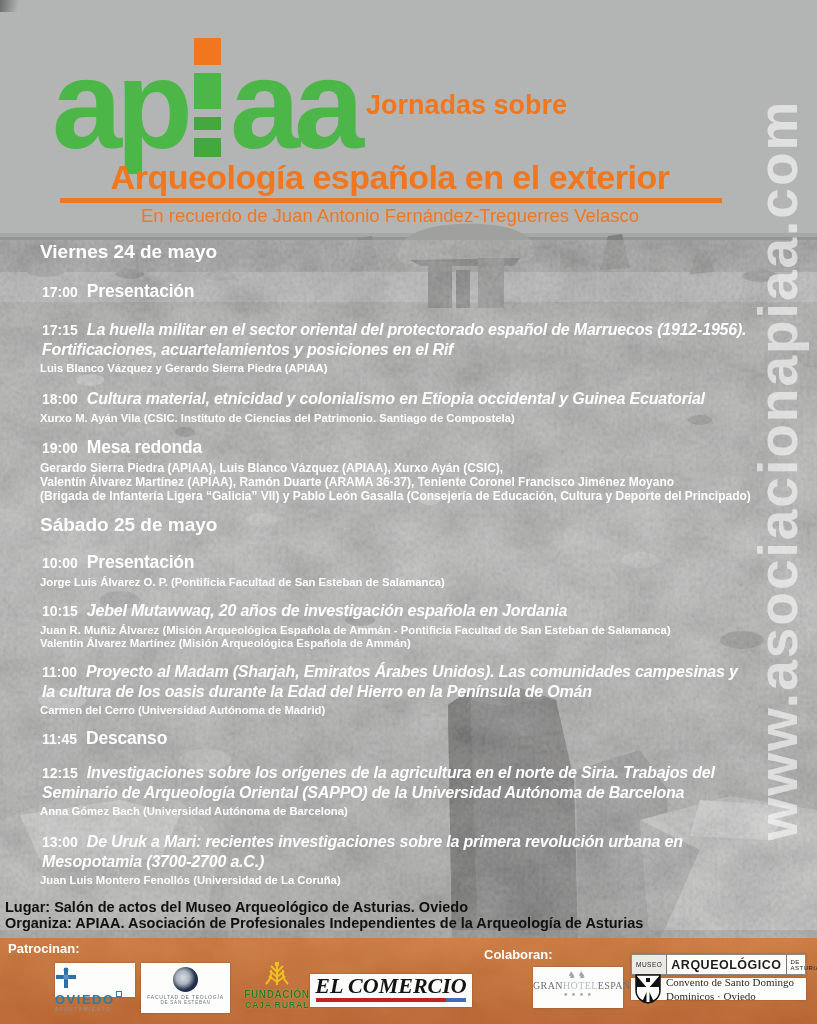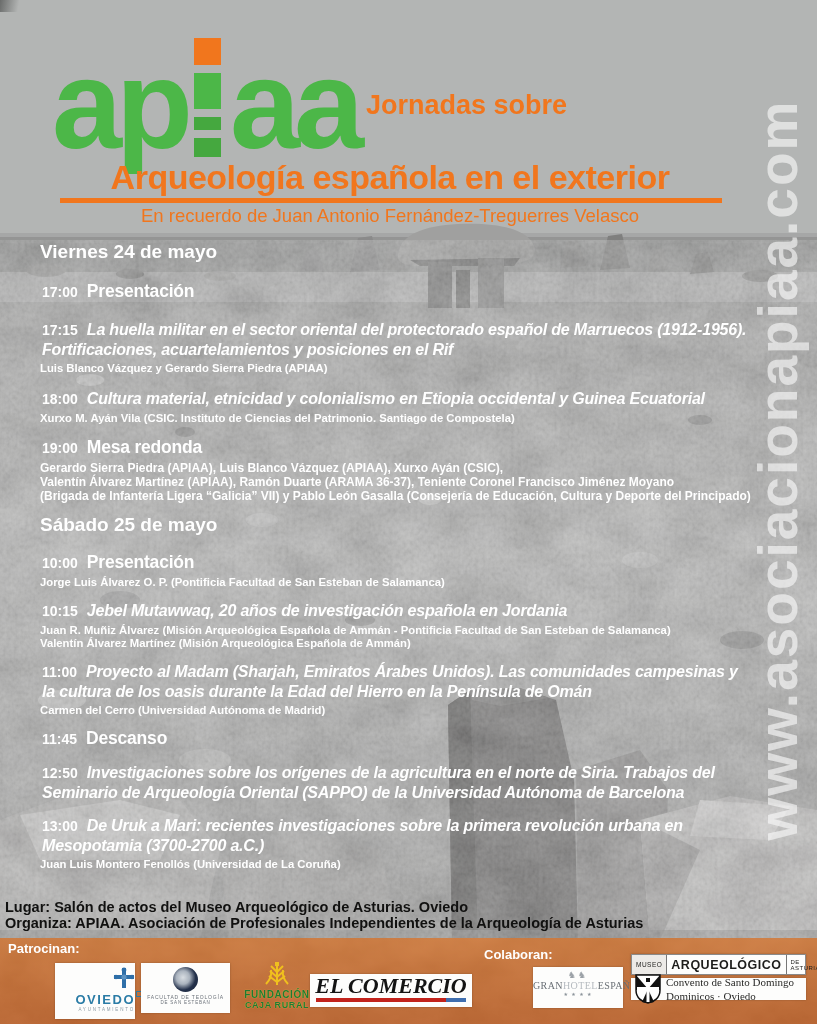--- a/index.html
+++ b/index.html
@@ -65,21 +65,21 @@
   .location div{font-size:14.5px;font-weight:bold;line-height:16px;white-space:nowrap;}
 
   
   .footer{position:absolute;left:0;top:938px;width:817px;height:86px;}
   .flabel{position:absolute;font-size:13px;font-weight:bold;color:#fff;}
   .flabel.patro{left:8px;top:3px;}
   .flabel.colab{left:484px;top:9px;}
 
   .card{position:absolute;background:#fdfdfc;box-shadow:0 0 2px rgba(0,0,0,0.25);}
   
-  .oviedo{left:55px;top:25px;width:80px;height:56px;text-align:right;}
+  .oviedo{left:55px;top:25px;width:80px;height:34px;text-align:left;}
   .ovd-cross{width:22px;height:22px;margin:4px auto 0;}
   .ovd-name{font-size:13px;font-weight:bold;color:#2b7ca6;letter-spacing:1.5px;line-height:14px;position:relative;}
   .ovd-sup{position:absolute;top:-2px;margin-left:1px;width:4px;height:4px;border:1px solid #2b7ca6;display:inline-block;}
   .ovd-sub{font-size:4.5px;color:#8b9aa4;letter-spacing:1.8px;line-height:6px;}
   
   .teologia{left:141px;top:25px;width:89px;height:50px;text-align:center;}
   .teo-seal{width:25px;height:25px;border-radius:50%;margin:4px auto 2px;
     background:radial-gradient(circle at 40% 42%, #d8dde2 0%, #aab3be 32%, #23304a 60%, #18233a 100%);}
   .teo-l1{font-size:5px;color:#6c727a;letter-spacing:0.8px;line-height:6px;}
   .teo-l2{font-size:4.5px;color:#6c727a;letter-spacing:0.8px;line-height:6px;}
@@ -262,22 +262,23 @@
     <p class="session mt12">
       <span class="time">11:00</span><span class="stitle it">Proyecto al Madam (Sharjah, Emiratos Árabes Unidos).  Las comunidades campesinas y la cultura de los oasis durante la Edad del Hierro en la Península de Omán</span>
     </p>
     <div class="speaker first">Carmen del Cerro (Universidad Autónoma de Madrid)</div>
 
     <p class="session big mt12">
       <span class="time">11:45</span><span class="stitle">Descanso</span>
     </p>
 
     <p class="session mt14">
-      <span class="time">12:50</span><span class="stitle it">Investigaciones sobre los orígenes de la agricultura en el norte de Siria. Trabajos del Seminario de Arqueología Oriental (SAPPO) de la Universidad Autónoma de Barcelona</span>
-    </p>
+      <span class="time">12:15</span><span class="stitle it">Investigaciones sobre los orígenes de la agricultura en el norte de Siria. Trabajos del Seminario de Arqueología Oriental (SAPPO) de la Universidad Autónoma de Barcelona</span>
+    </p>
+    <div class="speaker first">Anna Gómez Bach (Universidad Autónoma de Barcelona)</div>
 
     <p class="session mt14">
       <span class="time">13:00</span><span class="stitle it">De Uruk a Mari: recientes investigaciones sobre la primera revolución urbana en Mesopotamia (3700-2700 a.C.)</span>
     </p>
     <div class="speaker first">Juan Luis Montero Fenollós (Universidad de La Coruña)</div>
   </div>
 
   <div class="location">
     <div>Lugar: Salón de actos del  Museo Arqueológico de Asturias. Oviedo</div>
     <div>Organiza: APIAA. Asociación de Profesionales Independientes de la Arqueología de Asturias</div>

